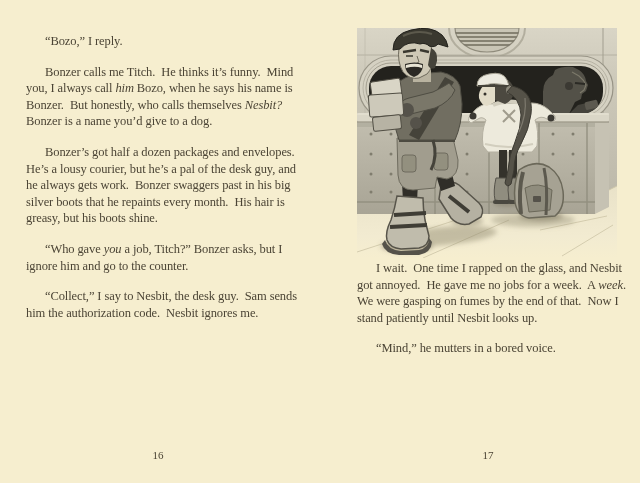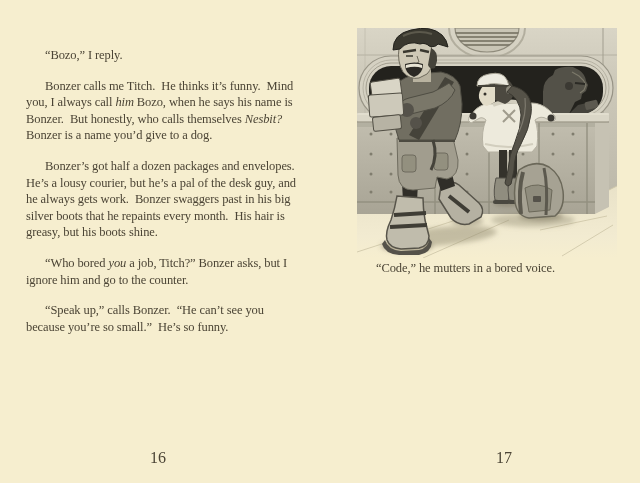--- a/index.html
+++ b/index.html
@@ -7,40 +7,40 @@
     width:640px;height:483px;position:relative;overflow:hidden;
     background:#f6eecf;
     font-family:"Liberation Serif", serif;
     color:#4b4435;
   }
   .spread{position:absolute;inset:0;}
   .text-block{position:absolute;font-size:12.5px;line-height:16.6px;letter-spacing:-0.1px;}
   .text-block .para{margin:0 0 14px 0;text-indent:19px;white-space:pre-wrap;}
   .text-block .para:last-child{margin-bottom:0;}
   em{font-style:italic;}
-  .left-text{left:26px;top:47px;width:274px;}
+  .left-text{left:26px;top:33px;width:274px;}
   .right-text{left:357px;top:260px;width:270px;}
-  .page-number{position:absolute;top:449px;width:44px;text-align:center;font-size:16px;color:#4b4435;}
+  .page-number{position:absolute;top:449px;width:44px;text-align:center;font-size:11px;color:#4b4435;}
   .pn-left{left:136px;}
-  .pn-right{left:482px;}
+  .pn-right{left:466px;}
   .illustration{position:absolute;left:357px;top:28px;width:260px;height:230px;}
   .illustration svg{display:block;}
 </style>
 </head>
 <body>
 
 <div class="spread">
 
   <div>
     <div class="text-block left-text">
         <p class="para"><span>“Bozo,” I reply.</span></p>
         <p class="para"><span>Bonzer calls me Titch.  He thinks it’s funny.  Mind you, I always call </span><em>him</em><span> Bozo, when he says his name is Bonzer.  But honestly, who calls themselves </span><em>Nesbit?</em><span>  Bonzer is a name you’d give to a dog.</span></p>
         <p class="para"><span>Bonzer’s got half a dozen packages and envelopes.  He’s a lousy courier, but he’s a pal of the desk guy, and he always gets work.  Bonzer swaggers past in his big silver boots that he repaints every month.  His hair is greasy, but his boots shine.</span></p>
-        <p class="para"><span>“Who bored </span><em>you</em><span> a job, Titch?” Bonzer asks, but I ignore him and go to the counter.</span></p>
-        <p class="para"><span>“Speak up,” calls Bonzer.  “He can’t see you because you’re so small.”  He’s so funny.</span></p>
+        <p class="para"><span>“Who gave </span><em>you</em><span> a job, Titch?” Bonzer asks, but I ignore him and go to the counter.</span></p>
+        <p class="para"><span>“Collect,” I say to Nesbit, the desk guy.  Sam sends him the authorization code.  Nesbit ignores me.</span></p>
       </div>
     <div class="page-number pn-left">16</div>
   </div>
 
   <div>
 
     <div class="illustration">
       <svg viewBox="0 0 260 230" width="260" height="230" role="img" aria-label="Grayscale illustration: Bonzer, a tall courier wearing a dark helmet and big silver boots, shouts while clutching packages beside a small girl in a white cap and jacket who reaches up to grip a riveted counter below a dark service window; the silhouette of Nesbit, the desk clerk, sits behind the glass; the girl's backpack rests on the floor.">
         <defs>
           <linearGradient id="wallG" x1="0" y1="0" x2="0" y2="1">
@@ -239,17 +239,18 @@
           <path d="M48,36 Q58,33 66,36 Q66,46 57,49 Q48,46 48,36 Z" fill="#2b2924"></path>
           <path d="M49,37 Q58,34.5 65,37 L65,40 Q58,37.5 49,40 Z" fill="#e8e4d4"></path>
           <path d="M74,20 Q81,23 80,33 L78,40 Q73,42 71,37 Z" fill="#45433a"></path>
           <path d="M36,22 Q36,6 54,2 Q74,-3 85,7 Q90,12 91,19 L81,16 Q78,20 72,18 Q69,14 63,16 Q51,12 43,21 Z" fill="#3a382f" stroke="#23221d" stroke-width="1"></path>
           <path d="M46,8 Q60,1 75,6" stroke="#5c594c" stroke-width="2" fill="none"></path>
         </g>
       </svg>
     </div>
 
     <div class="text-block right-text">
-        <p class="para"><span>“Code,” he mutters in a bored voice.</span></p>
+        <p class="para"><span>I wait.  One time I rapped on the glass, and Nesbit got annoyed.  He gave me no jobs for a week.  A </span><em>week</em><span>.  We were gasping on fumes by the end of that.  Now I stand patiently until Nesbit looks up.</span></p>
+        <p class="para"><span>“Mind,” he mutters in a bored voice.</span></p>
       </div>
     <div class="page-number pn-right">17</div>
   </div>
 </div>
 
 </body></html>

